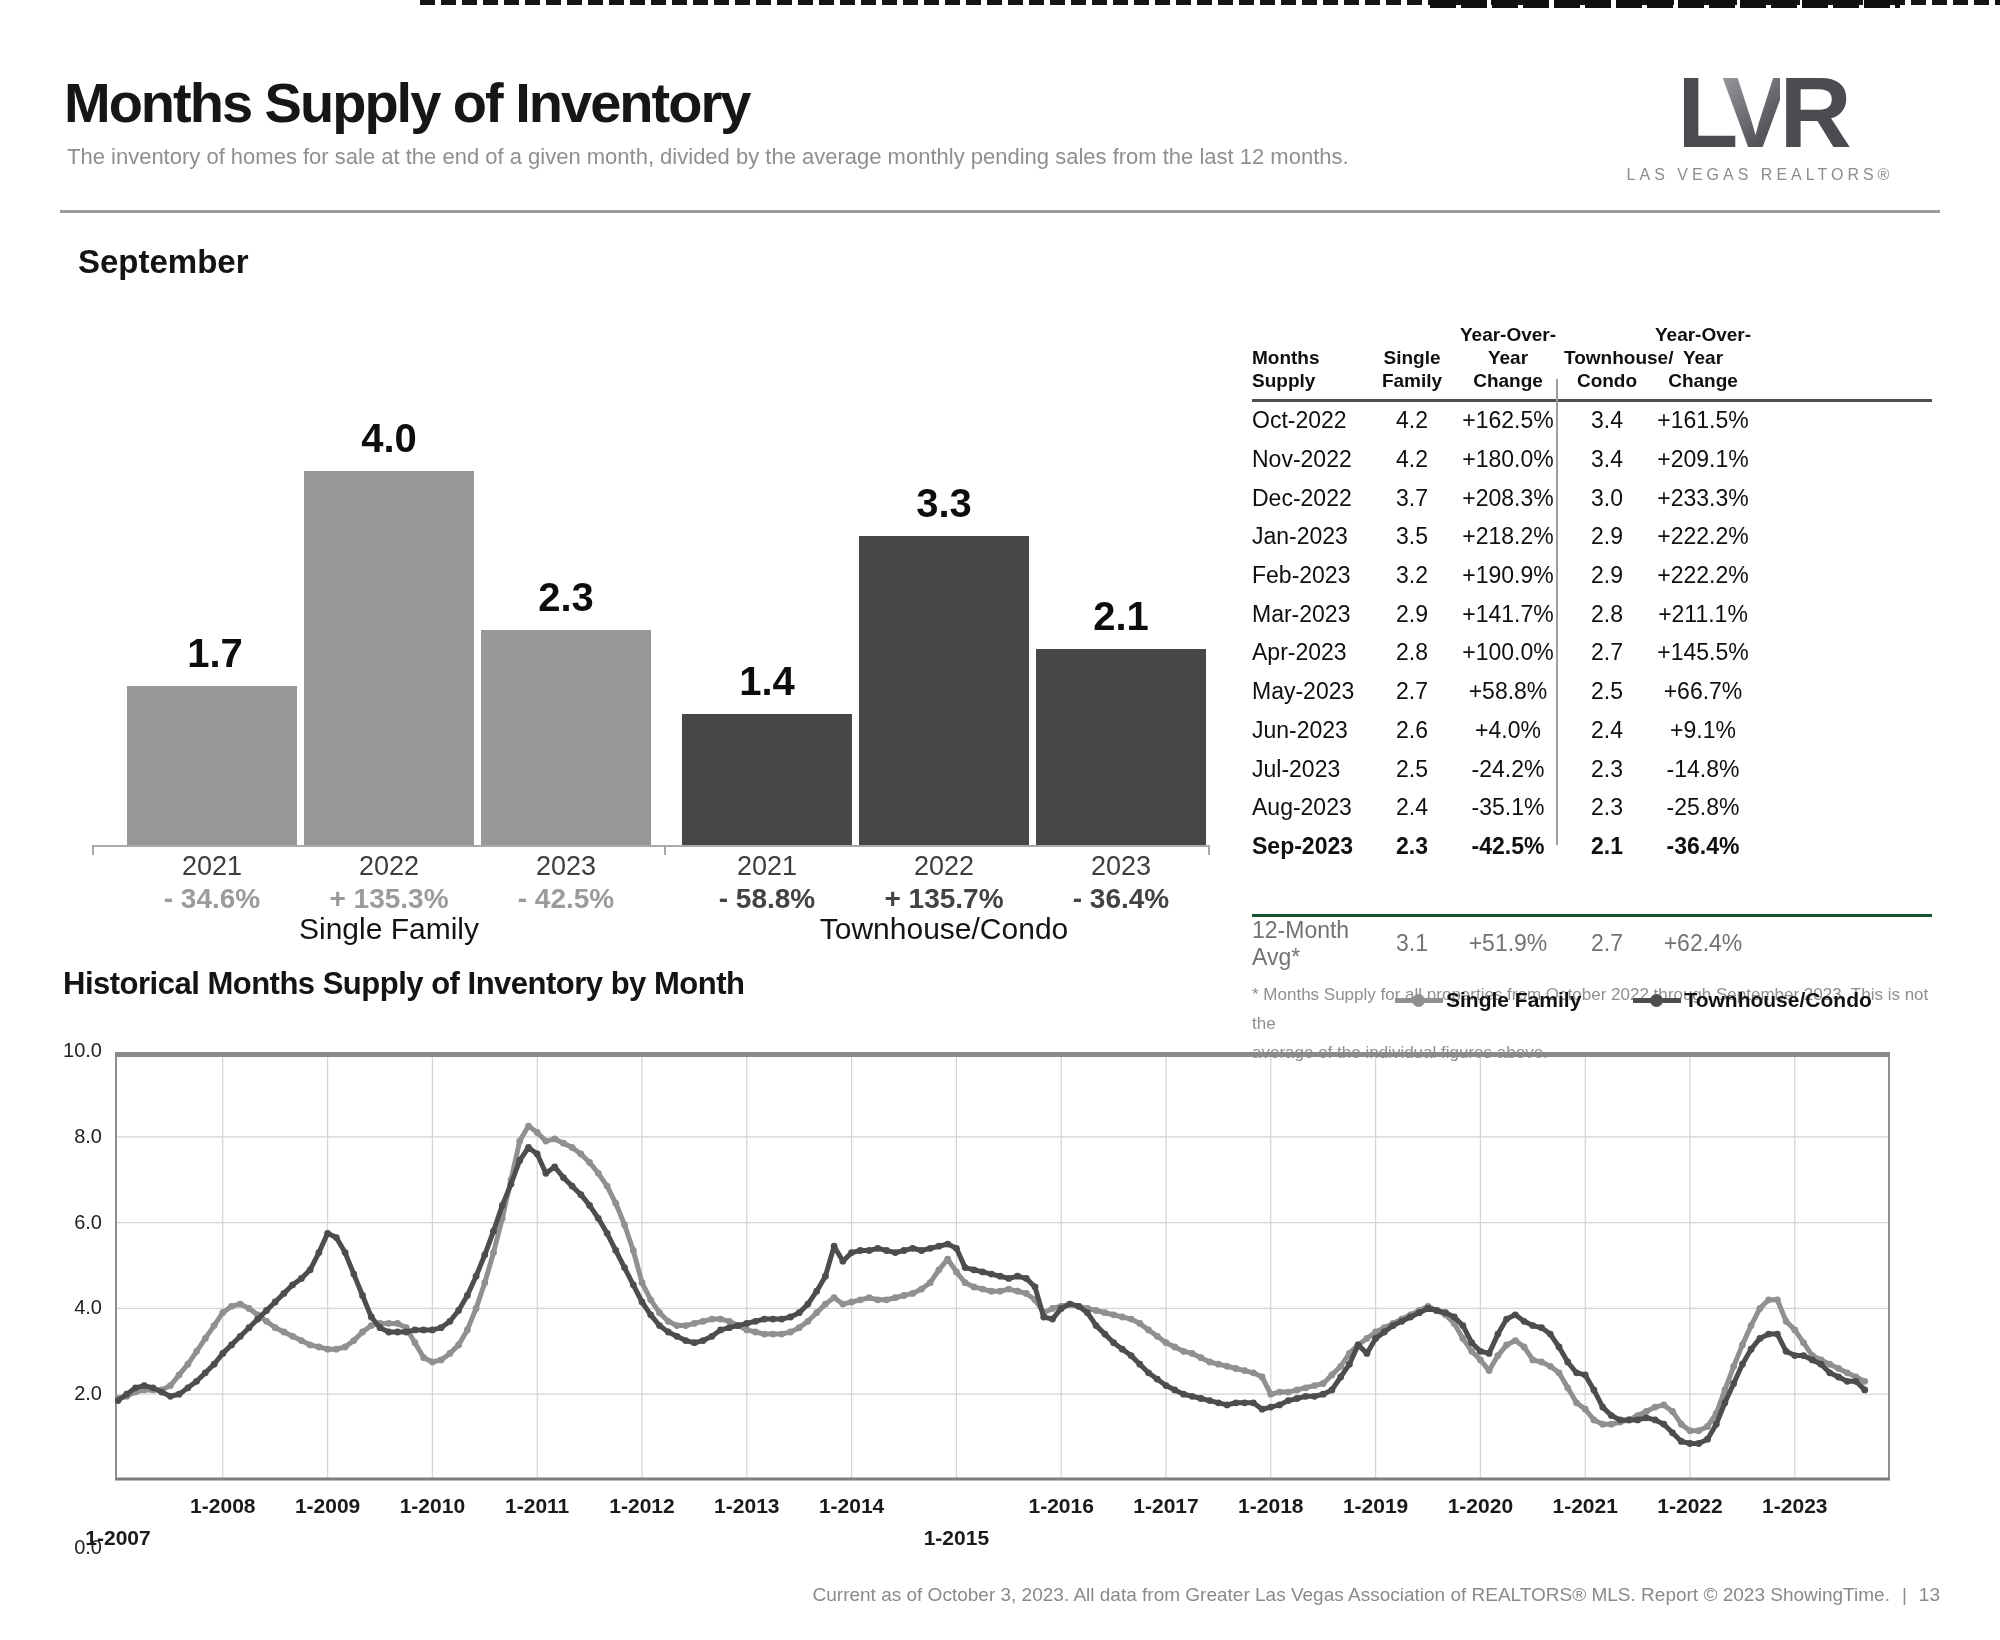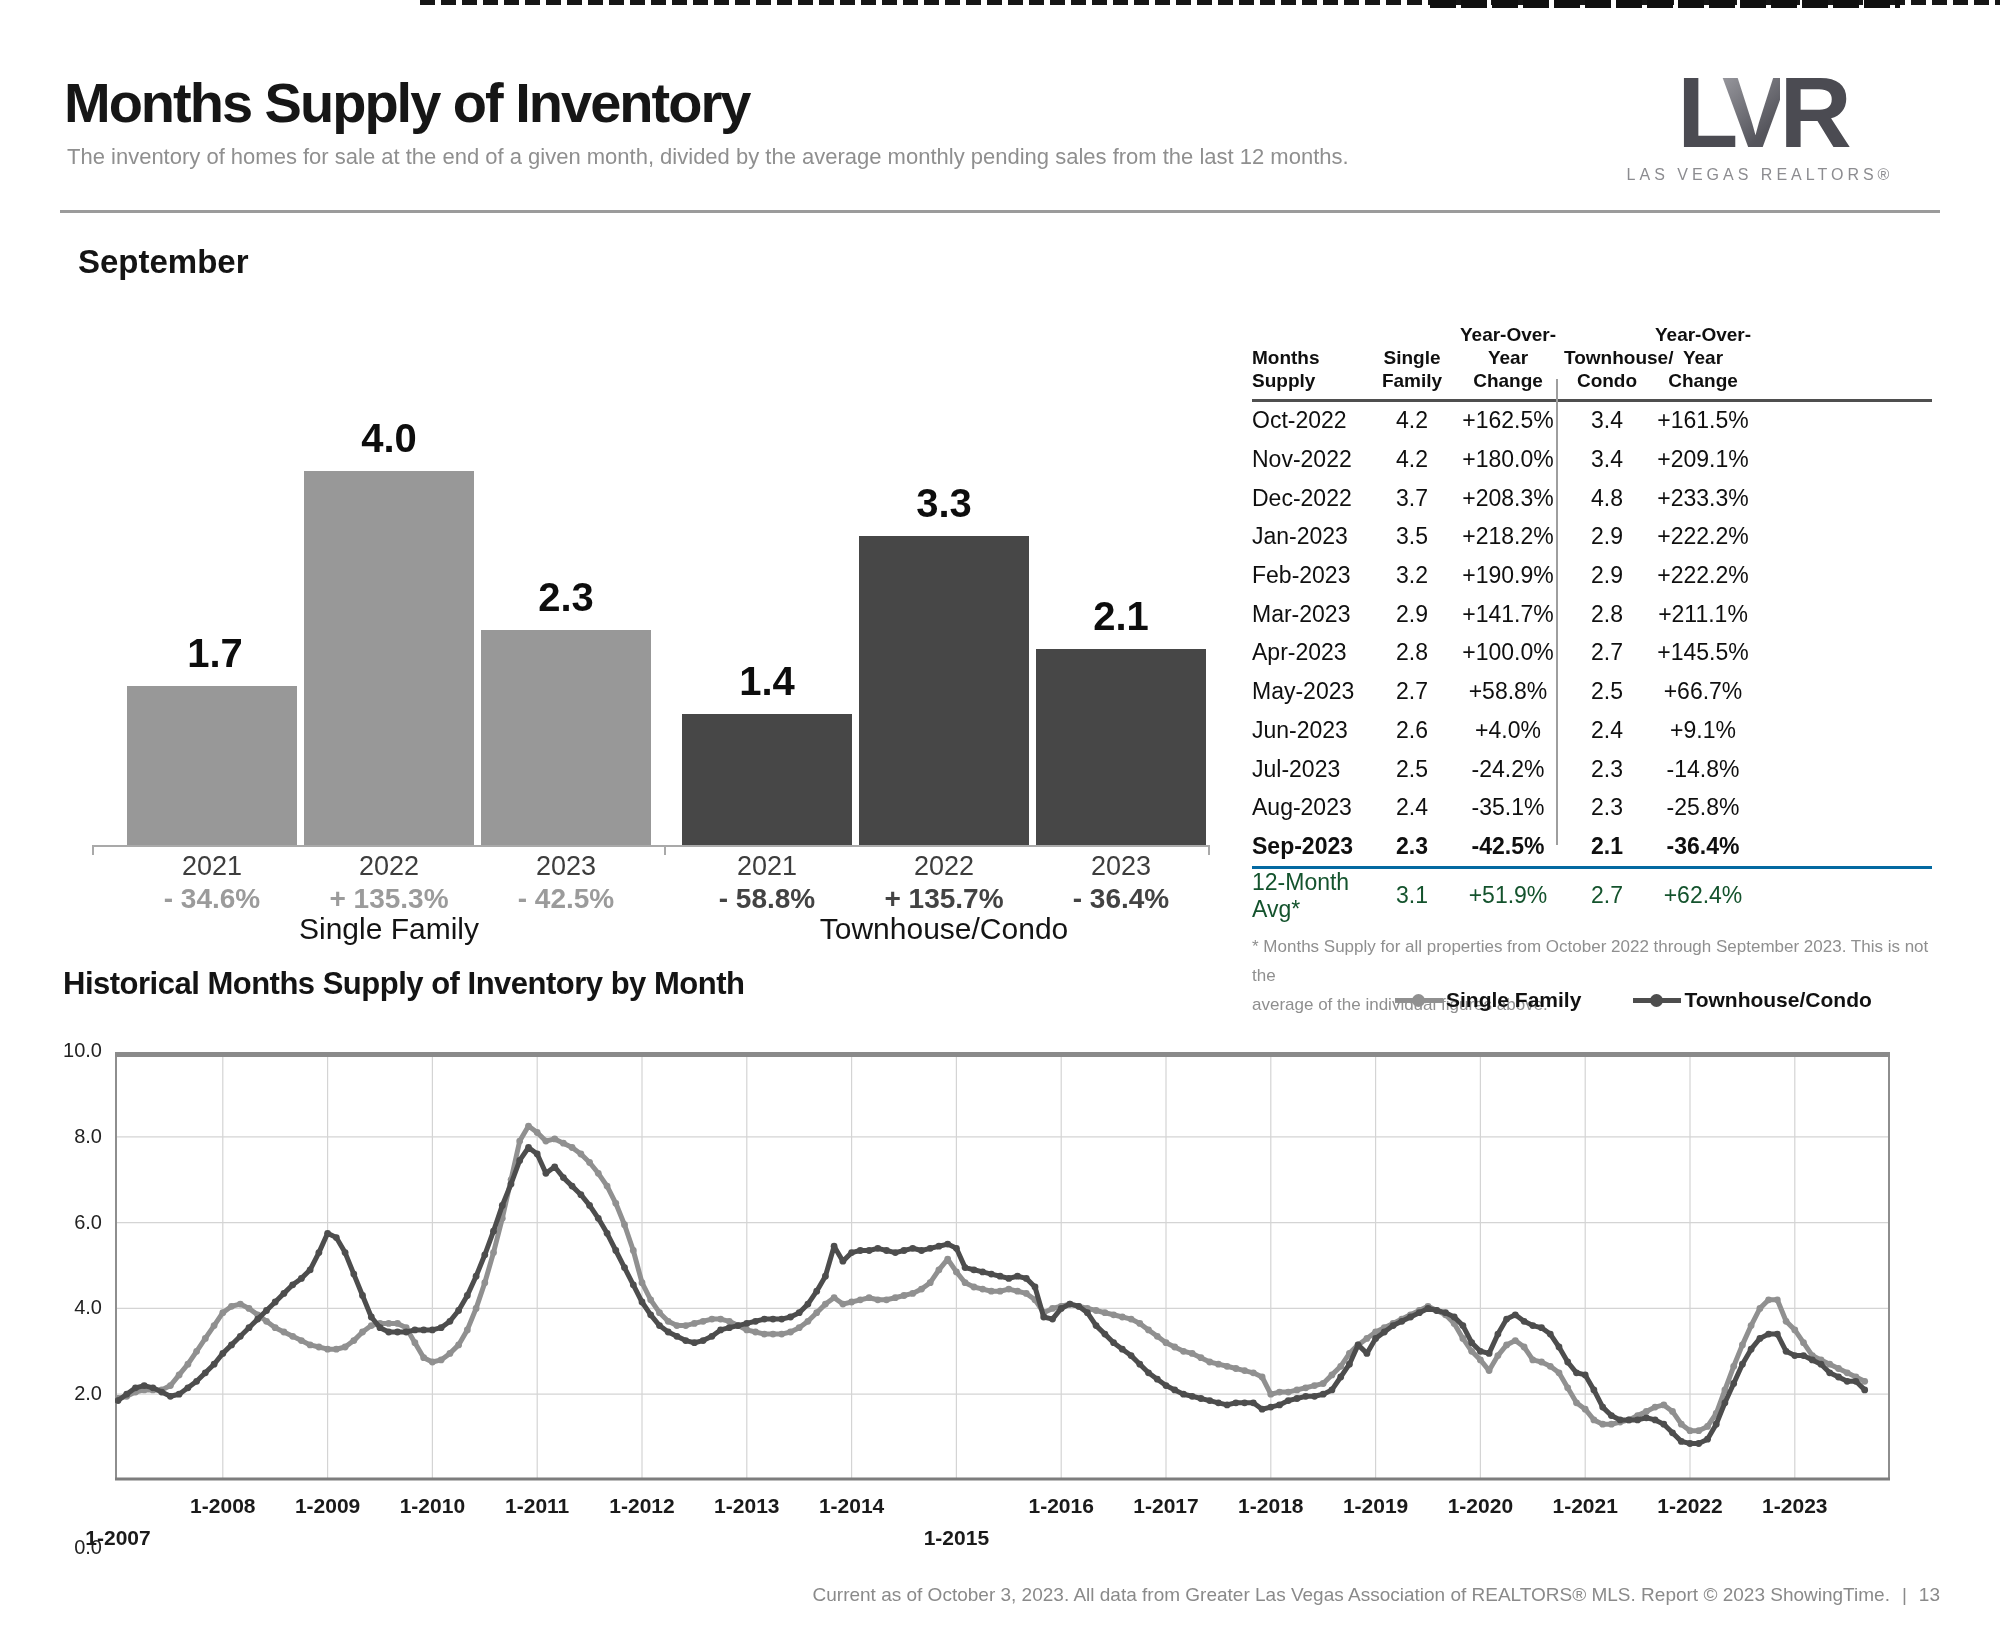--- a/index.html
+++ b/index.html
@@ -28,21 +28,21 @@
   
   .ms-table{left:1252px;top:323px;width:680px;}
   .t-grid{display:grid;grid-template-columns:120px 80px 112px 86px 106px 1fr;align-items:end;}
   .t-head{border-bottom:3px solid #4f4f4f;padding-bottom:6px;}
   .t-head span{font-size:19px;font-weight:bold;line-height:1.22;white-space:pre-line;text-align:center;color:#0f0f0f;}
   .t-head span:first-child{text-align:left;}
   .t-row{display:grid;grid-template-columns:120px 80px 112px 86px 106px 1fr;height:38.7px;align-items:center;font-size:23px;color:#0f0f0f;}
   .t-row span{text-align:center;}
   .t-row span:first-child{text-align:left;}
   .t-row.bold span{font-weight:bold;}
-  .t-avg{border-top:3px solid #0369a1;color:#14532d;height:44px;}
+  .t-avg{border-top:3px solid #14532d;color:#737373;height:44px;margin-top:48px;}
   .t-avg span{font-weight:normal;}
   .t-divider{left:1556px;top:379px;width:2px;height:466px;background:#9e9e9e;}
   .footnote{font-size:17px;color:#8f8f8f;line-height:1.7;margin-top:20px;white-space:pre-line;}
   
   .hist-title{left:63px;top:966px;font-size:31px;font-weight:bold;letter-spacing:-0.5px;color:#141414;}
   .legend{top:988px;left:1395px;display:flex;gap:52px;align-items:center;}
   .legend-item{display:flex;align-items:center;}
   .lg-line{width:48px;height:5px;position:relative;display:inline-block;}
   .lg-dot{width:13px;height:13px;border-radius:50%;position:absolute;left:17px;top:-4px;display:inline-block;}
   .lg-label{font-size:21px;font-weight:600;color:#111;margin-left:3px;}
@@ -127,21 +127,21 @@
         <span>4.2</span>
         <span>+180.0%</span>
         <span>3.4</span>
         <span>+209.1%</span>
         <span></span>
       </div>
       <div class="t-row">
         <span>Dec-2022</span>
         <span>3.7</span>
         <span>+208.3%</span>
-        <span>4.8</span>
+        <span>3.0</span>
         <span>+233.3%</span>
         <span></span>
       </div>
       <div class="t-row">
         <span>Jan-2023</span>
         <span>3.5</span>
         <span>+218.2%</span>
         <span>2.9</span>
         <span>+222.2%</span>
         <span></span>

